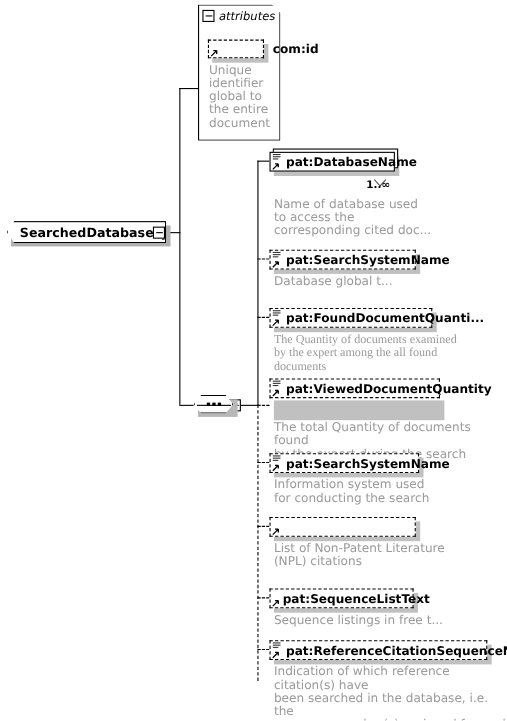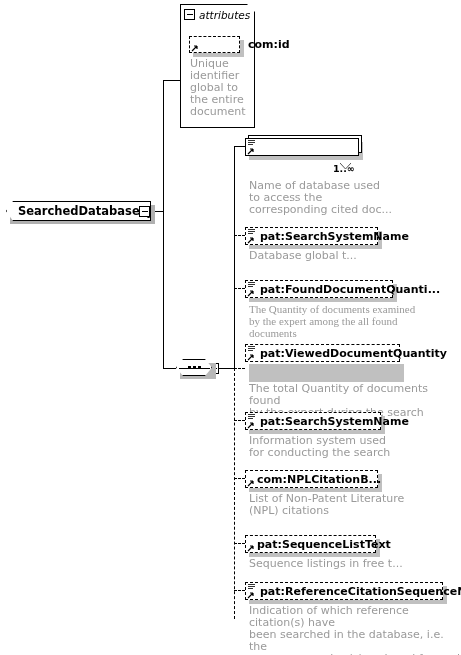--- a/index.html
+++ b/index.html
@@ -191,20 +191,21 @@
   <span class="glyph-lines">
       <i></i>
       <i></i>
       <i></i>
     </span>
   <span class="glyph-arrow">
     <svg width="8" height="8" viewBox="0 0 8 8">
         <path d="M1 7 L6 2 M6 2 L3 2 M6 2 L6 5" stroke="#000" stroke-width="1.2" fill="none"></path>
       </svg>
   </span>
+  <span class="lbl">pat:DatabaseName</span>
 </div>
 <div class="card-caret abs" style="left:340px;top:155px;">
   <svg width="11" height="7" viewBox="0 0 11 7">
       <path d="M0 0 L5.5 6 L11 0" stroke="#555" stroke-width="1" fill="#fff"></path>
     </svg>
 </div>
 <div class="card" style="left:333px;top:163px;">1..∞</div>
 <div class="doc" style="left:249px;top:180px;width:200px;">Name of database used
 to access the
 corresponding cited doc...</div>
@@ -277,21 +278,20 @@
 <div class="doc" style="left:249px;top:435px;width:210px;">Information system used
 for conducting the search</div>
 
 <div class="ebox-shadow" style="left:249px;top:474px;width:133px;height:18px;"></div>
 <div class="ebox dashed noicon" style="left:245px;top:470px;width:133px;height:18px;">
   <span class="glyph-arrow">
     <svg width="8" height="8" viewBox="0 0 8 8">
         <path d="M1 7 L6 2 M6 2 L3 2 M6 2 L6 5" stroke="#000" stroke-width="1.2" fill="none"></path>
       </svg>
   </span>
-  <span class="lbl">com:NPLCitationB...</span>
 </div>
 <div class="expand-box" style="left:363px;top:473px;"></div>
 <div class="doc" style="left:249px;top:493px;width:210px;">List of Non-Patent Literature
 (NPL) citations</div>
 
 <div class="ebox-shadow" style="left:249px;top:539px;width:131px;height:18px;"></div>
 <div class="ebox dashed noicon" style="left:245px;top:535px;width:131px;height:18px;">
   <span class="glyph-arrow">
     <svg width="8" height="8" viewBox="0 0 8 8">
         <path d="M1 7 L6 2 M6 2 L3 2 M6 2 L6 5" stroke="#000" stroke-width="1.2" fill="none"></path>

